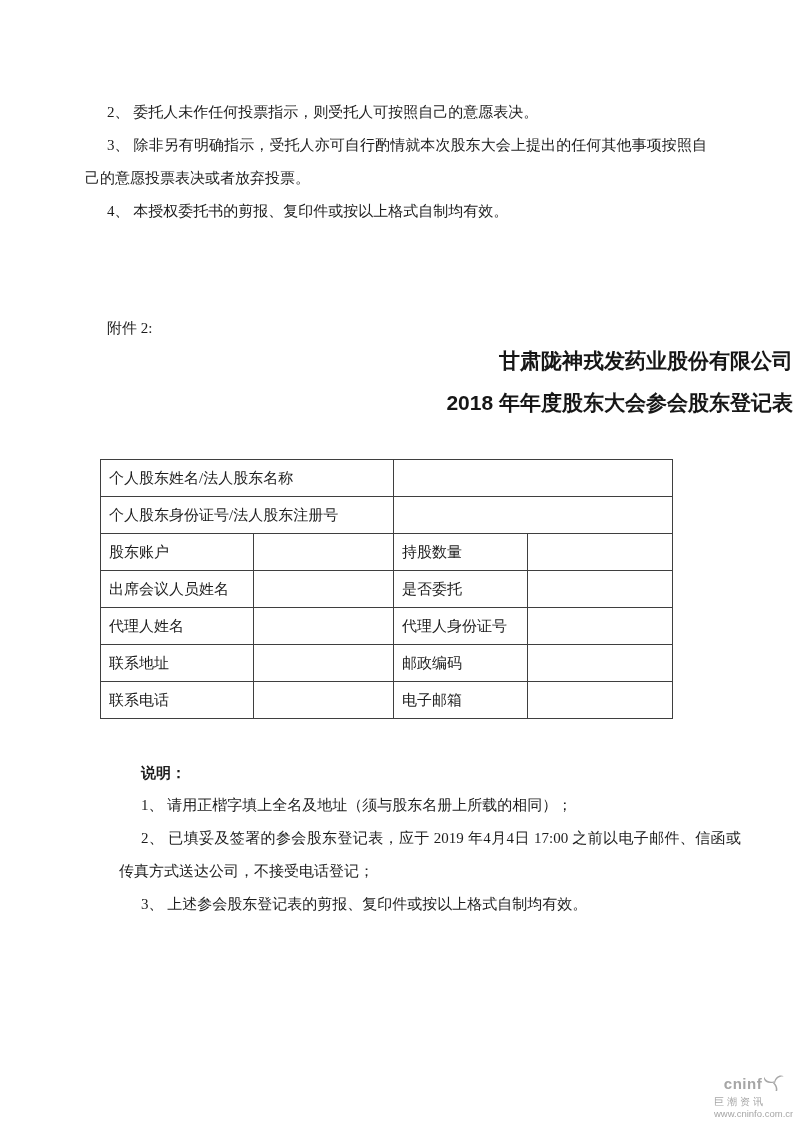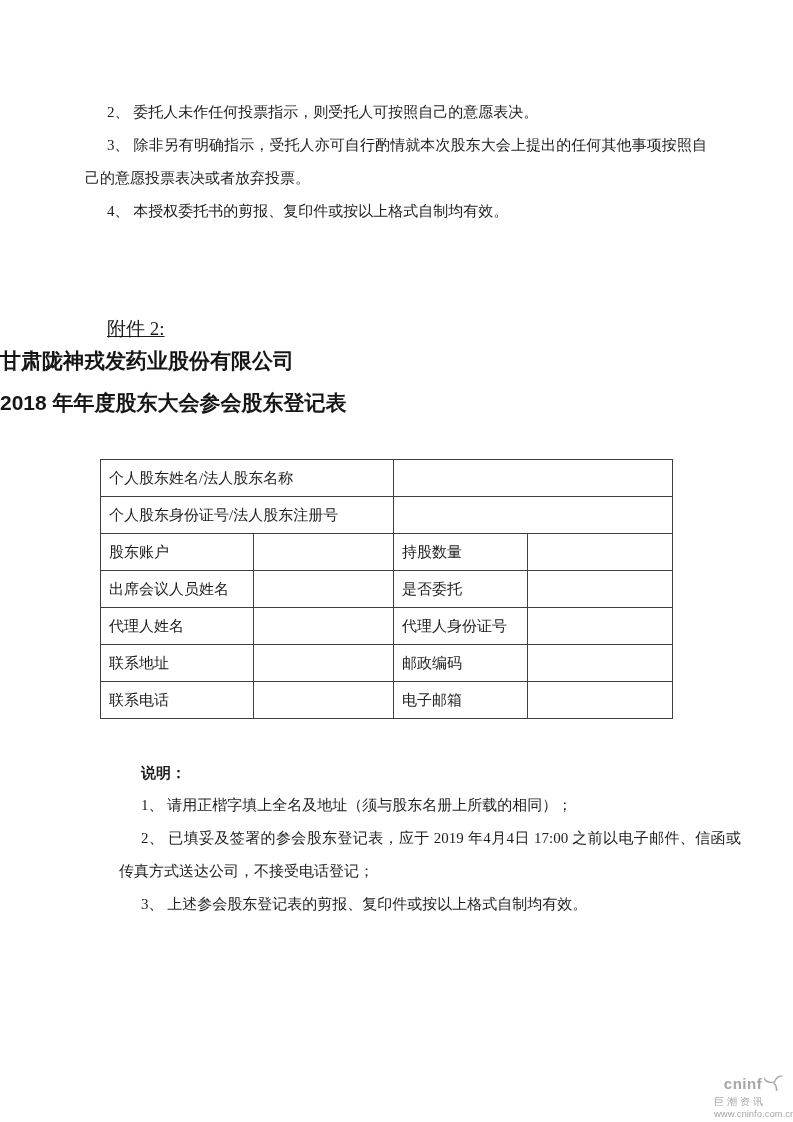--- a/index.html
+++ b/index.html
@@ -26,30 +26,29 @@
     line-height: 33px;
     text-indent: 22px;
     text-align: justify;
     text-justify: inter-ideograph;
   }
   
   .attachment-label {
     position: absolute;
     left: 107px;
     top: 312px;
-    font-size: 19px;
-    line-height: 33px;
-    text-decoration: underline;
+    font-size: 15px;
+    line-height: 33px;
   }
   
   .doc-title, .doc-subtitle {
     position: absolute;
     left: 0;
     width: 793px;
-    text-align: left;
+    text-align: right;
     font-family: "Liberation Sans", "DejaVu Sans", sans-serif;
     font-weight: bold;
     font-size: 21px;
     line-height: 33px;
     color: #161616;
   }
   .doc-title { top: 344px; }
   .doc-subtitle { top: 386px; }
   
   .reg-table {

